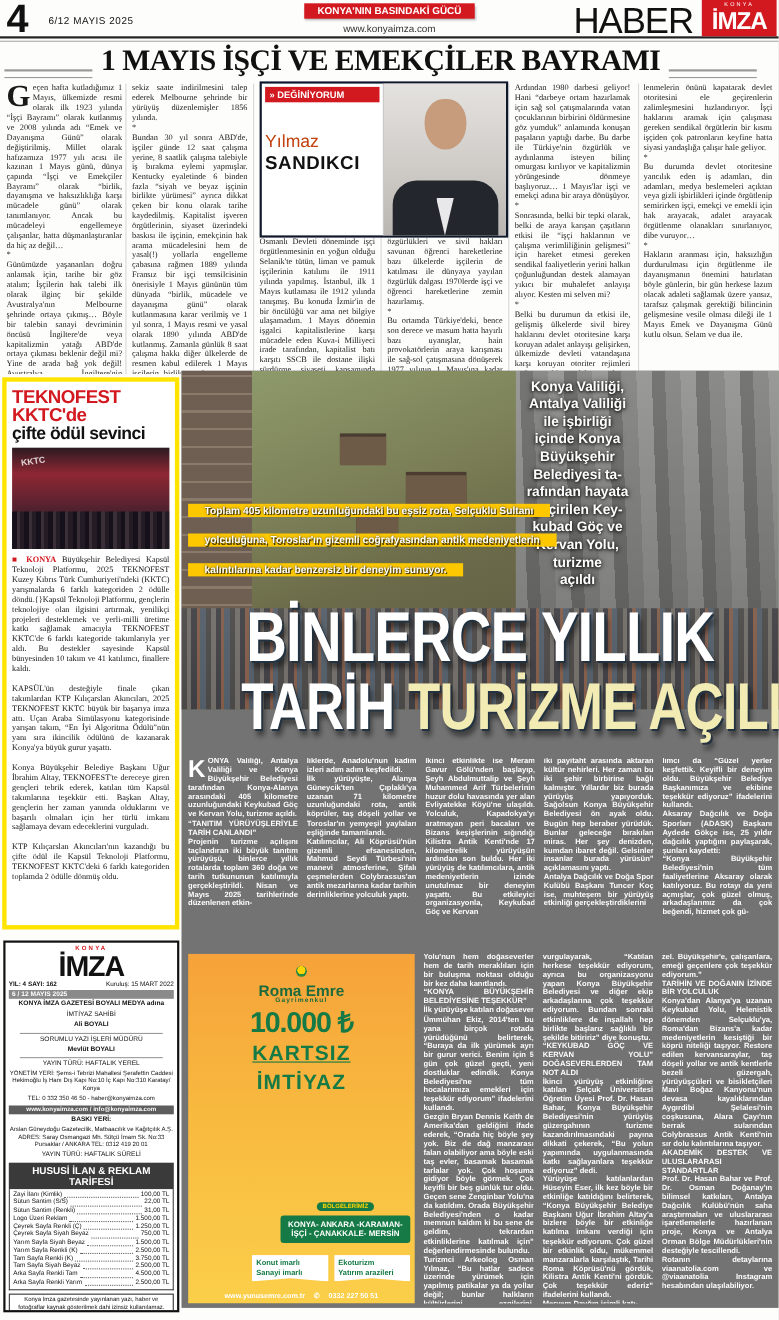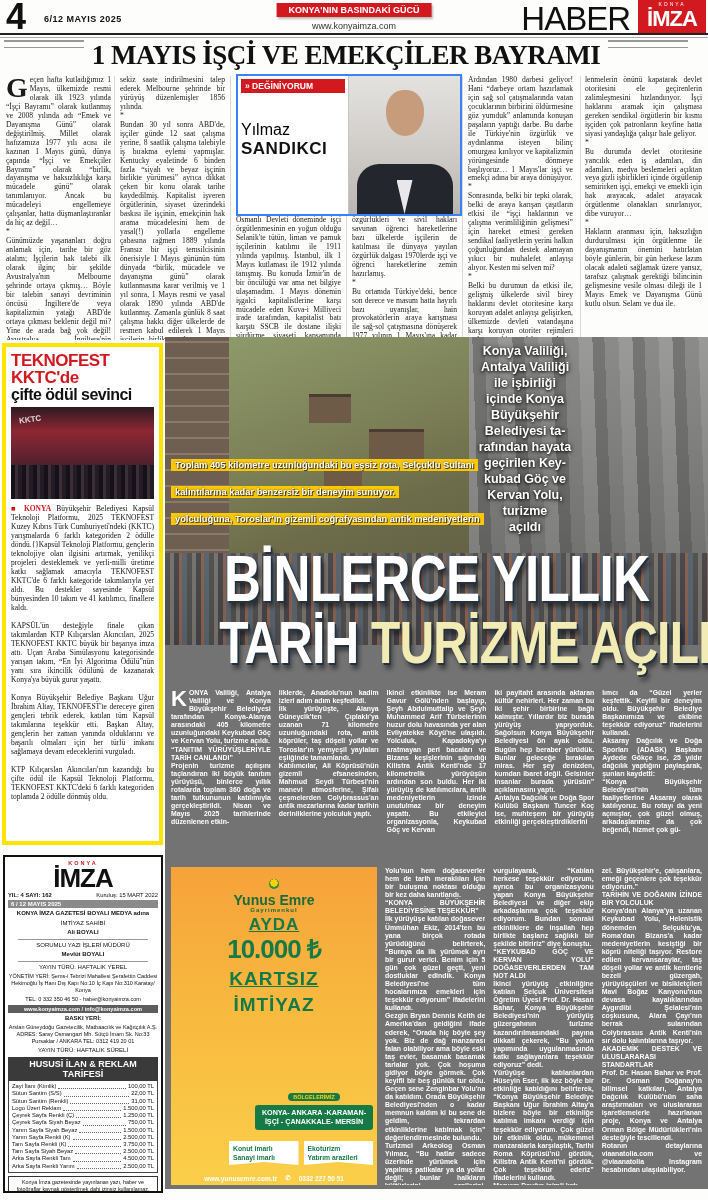--- a/index.html
+++ b/index.html
@@ -1,45 +1,45 @@
 <!DOCTYPE html>
 <html><head>
 <meta charset="utf-8">
 <style>
   html,body{margin:0;padding:0;background:#dedede;}
   #page{position:relative;width:708px;height:1200px;background:#fdfdfc;overflow:hidden;
         font-family:"Liberation Sans",sans-serif;color:#111;}
   .abs{position:absolute;}
   
   .pagenum{left:6px;top:-4px;font-size:36px;font-weight:900;font-family:"Liberation Sans",sans-serif;}
-  .hdate{left:44px;top:14px;font-size:9px;font-weight:700;letter-spacing:.5px;}
+  .hdate{left:44px;top:14px;font-size:9px;font-weight:400;letter-spacing:.5px;}
   .hrule1{left:0;right:0;top:33px;border-top:2px solid #222;}
   .hrule2{left:0;right:0;top:37px;border-top:1px solid:#aaa;border-top:1px solid #aaa;}
   .badge{left:50%;top:3px;transform:translateX(-50%);background:#d31920;color:#fff;
          font-size:9px;font-weight:700;padding:2px 12px;box-shadow:1px 2px 2px #bbb;white-space:nowrap;}
   .hweb{left:50%;top:21px;transform:translateX(-50%);font-size:9px;color:#333;background:#fdfdfc;padding:0 8px;}
   .hsection{right:78px;top:0px;font-size:33px;font-weight:400;letter-spacing:-1px;}
   .brandbox{right:2px;top:0;width:68px;height:33px;background:#d31920;color:#fff;text-align:center;}
   .brandbox .bsmall{display:block;font-size:5px;letter-spacing:2px;margin-top:1px;}
   .brandbox .bmain{display:block;font-size:22px;font-weight:900;line-height:24px;letter-spacing:-1px;}
   
-  .mainhead{left:4px;right:20px;top:40px;display:flex;align-items:flex-start;gap:8px;}
+  .mainhead{left:4px;right:20px;top:40px;display:flex;align-items:flex-end;gap:8px;}
   .mh-line{flex:1;height:5px;border-top:2px solid #999;border-bottom:1px solid #999;}
   .mh-text{font-family:"Liberation Serif",serif;font-size:27px;font-weight:700;letter-spacing:-.5px;white-space:nowrap;}
   
   .col{position:absolute;top:76px;width:105px;height:264px;overflow:hidden;
        font-family:"Liberation Serif",serif;font-size:7.6px;line-height:1.18;
        text-align:justify;white-space:pre-line;color:#1a1a1a;}
   .dropcap{float:left;font-size:28px;line-height:24px;font-weight:700;padding-right:2px;white-space:normal;}
   .vsep{position:absolute;top:76px;height:264px;border-left:1px solid #d8d8d8;}
   
-  .opinion{left:236px;top:74px;width:222px;height:138px;display:flex;border:2px solid #3b82f6;background:#fff;}
+  .opinion{left:236px;top:74px;width:222px;height:138px;display:flex;border:2px solid #0f172a;background:#fff;}
   .op-left{width:104px;padding:3px;display:flex;flex-direction:column;}
   .op-label{background:#d31920;color:#fff;font-size:8.5px;font-weight:700;padding:2px 4px;white-space:nowrap;}
-  .op-first{font-size:16px;margin-top:28px;color:#000000;}
+  .op-first{font-size:16px;margin-top:28px;color:#c2410c;}
   .op-last{font-size:17px;font-weight:800;letter-spacing:.5px;color:#111;}
   .op-photo{flex:1;position:relative;background:linear-gradient(180deg,#e4e2df 0%,#cfccc8 55%,#b9b5b0 100%);border-left:1px solid #c5c5c5;overflow:hidden;}
   .op-head{position:absolute;left:50%;top:14px;transform:translateX(-50%);width:38px;height:46px;border-radius:45% 45% 50% 50%;background:#c79c7d;}
   .op-body{position:absolute;left:50%;bottom:-6px;transform:translateX(-50%);width:96px;height:56px;border-radius:22px 22px 0 0;background:#23262c;}
   .op-shirt{position:absolute;left:50%;bottom:0;transform:translateX(-50%);width:16px;height:34px;background:#e8e8ea;clip-path:polygon(50% 100%,0 0,100% 0);}
   
   .tek{left:2px;top:343px;width:161px;height:502px;border:4px solid #ffe400;background:#fff;padding:5px;box-sizing:border-box;overflow:hidden;}
   .tek-t1{font-size:17px;font-weight:900;color:#d31920;letter-spacing:-.5px;line-height:1.02;}
   .tek-t2{font-size:16px;font-weight:900;color:#111;letter-spacing:-.5px;line-height:1.05;margin-bottom:4px;}
   .tek-photo{position:relative;height:92px;background:linear-gradient(180deg,#2c1a22 0%,#8e2733 26%,#5d2230 55%,#2a2127 78%,#17141a 100%);overflow:hidden;margin-bottom:5px;}
@@ -76,21 +76,21 @@
   .house2{left:140px;top:95px;width:55px;height:30px;}
   .house3{left:95px;top:130px;width:38px;height:22px;}
   .cliff{position:absolute;left:304px;top:0;width:239px;height:100%;
         background:repeating-linear-gradient(88deg,#9a9a98 0 14px,#767674 14px 26px,#8b8b89 26px 40px),linear-gradient(180deg,rgba(255,255,255,.15),rgba(0,0,0,.25));background-blend-mode:multiply;}
   .crowd{position:absolute;left:0;bottom:0;width:100%;height:92px;
         background:linear-gradient(180deg,rgba(120,120,118,.2),rgba(60,60,60,.1)),repeating-linear-gradient(90deg,#4c4a48 0 5px,#77726c 5px 9px,#3f3e44 9px 14px,#8a5f4a 14px 17px,#55616e 17px 22px);}
   .photo-note{position:absolute;left:296px;top:6px;width:128px;color:#fff;font-size:12.5px;font-weight:700;
         text-align:center;line-height:1.28;text-shadow:0 1px 3px #000,0 0 6px rgba(0,0,0,.6);white-space:pre-line;}
   .ycap{position:absolute;left:6px;top:112px;width:380px;}
   .ycap div{line-height:1.7;}
-  .ycap span{background:#fdc800;color:#fff;font-size:9.3px;font-weight:700;padding:1px 4px;
+  .ycap span{background:#fdc800;color:#fff;font-size:9.3px;font-weight:700;padding:1px 15px;
         text-shadow:1px 1px 0 #4a3b00,0 0 2px #333;}
   .bigh1{position:absolute;left:0;right:0;top:210px;text-align:center;font-size:64px;font-weight:900;
         color:#fff;letter-spacing:-1px;white-space:nowrap;transform:scaleX(.8);transform-origin:50% 50%;
         text-shadow:2px 2px 0 #223240,4px 6px 5px rgba(0,0,0,.45);line-height:1;}
   .bigh2{position:absolute;left:0;right:0;top:276px;text-align:center;font-size:60px;font-weight:900;
         letter-spacing:-1px;white-space:nowrap;transform:scaleX(.8);transform-origin:50% 50%;
         text-shadow:2px 2px 0 #223240,4px 6px 5px rgba(0,0,0,.45);line-height:1;}
   .bigh2 .w{color:#fff;} .bigh2 .y{color:#f2ecb4;}
   .band1{position:absolute;left:6px;right:6px;top:352px;height:172px;display:flex;gap:8px;overflow:hidden;}
   .band2{position:absolute;left:6px;right:6px;top:530px;bottom:4px;display:flex;gap:8px;overflow:hidden;}
@@ -223,22 +223,22 @@
 Büyükşehir
 Belediyesi ta-
 rafından hayata
 geçirilen Key-
 kubad Göç ve
 Kervan Yolu,
 turizme
 açıldı</div>
       <div class="ycap">
         <div><span>Toplam 405 kilometre uzunluğundaki bu eşsiz rota, Selçuklu Sultanı</span></div>
+        <div><span>yolculuğuna, Toroslar'ın gizemli coğrafyasından antik medeniyetlerin</span></div>
         <div><span>kalıntılarına kadar benzersiz bir deneyim sunuyor.</span></div>
-        <div><span>yolculuğuna, Toroslar'ın gizemli coğrafyasından antik medeniyetlerin</span></div>
       </div>
     </div>
     <div class="bigh1">BİNLERCE YILLIK</div>
     <div class="bigh2"><span class="w">TARİH </span><span class="y">TURİZME AÇILDI</span></div>
 
     <div class="band1">
       <div class="bcol"><span class="bdrop">K</span><span>ONYA Valiliği, Antalya Valiliği ve Konya Büyükşehir Belediyesi tarafından Konya-Alanya arasındaki 405 kilometre uzunluğundaki Keykubad Göç ve Kervan Yolu, turizme açıldı.
 “TANITIM YÜRÜYÜŞLERİYLE TARİH CANLANDI”
 Projenin turizme açılışını taçlandıran iki büyük tanıtım yürüyüşü, binlerce yıllık rotalarda toplam 360 doğa ve tarih tutkununun katılımıyla gerçekleştirildi. Nisan ve Mayıs 2025 tarihlerinde düzenlenen etkin-</span></div>
       <div class="bcol">liklerde, Anadolu'nun kadim izleri adım adım keşfedildi.
@@ -250,25 +250,24 @@
       <div class="bcol">lımcı da “Güzel yerler keşfettik. Keyifli bir deneyim oldu. Büyükşehir Belediye Başkanımıza ve ekibine teşekkür ediyoruz” ifadelerini kullandı.
 Aksaray Dağcılık ve Doğa Sporları (ADASK) Başkanı Aydede Gökçe ise, 25 yıldır dağcılık yaptığını paylaşarak, şunları kaydetti:
 “Konya Büyükşehir Belediyesi'nin tüm faaliyetlerine Aksaray olarak katılıyoruz. Bu rotayı da yeni açmışlar, çok güzel olmuş, arkadaşlarımız da çok beğendi, hizmet çok gü-</div>
     </div>
 
     <div class="band2">
 
       <div class="ad">
         <div class="ad-logo">
           <span class="ad-flower"></span>
-          <div class="ad-brand">Yunus Emre</div>
+          <div class="ad-brand">Roma Emre</div>
           <div class="ad-brand2">Gayrimenkul</div>
         </div>
         <div class="ad-stack">
-          <div class="ad-l1">AYDA</div>
           <div class="ad-l2">10.000 ₺</div>
           <div class="ad-l4">KARTSIZ</div>
           <div class="ad-l5">İMTİYAZ</div>
         </div>
         <div class="ad-regions">
           <span class="ad-reg-label">BÖLGELERİMİZ</span>
           <div class="ad-reg-box">KONYA- ANKARA -KARAMAN- İŞÇİ - ÇANAKKALE- MERSİN</div>
         </div>
         <div class="ad-ribbons">
           <div class="ad-ribbon">Konut imarlı

